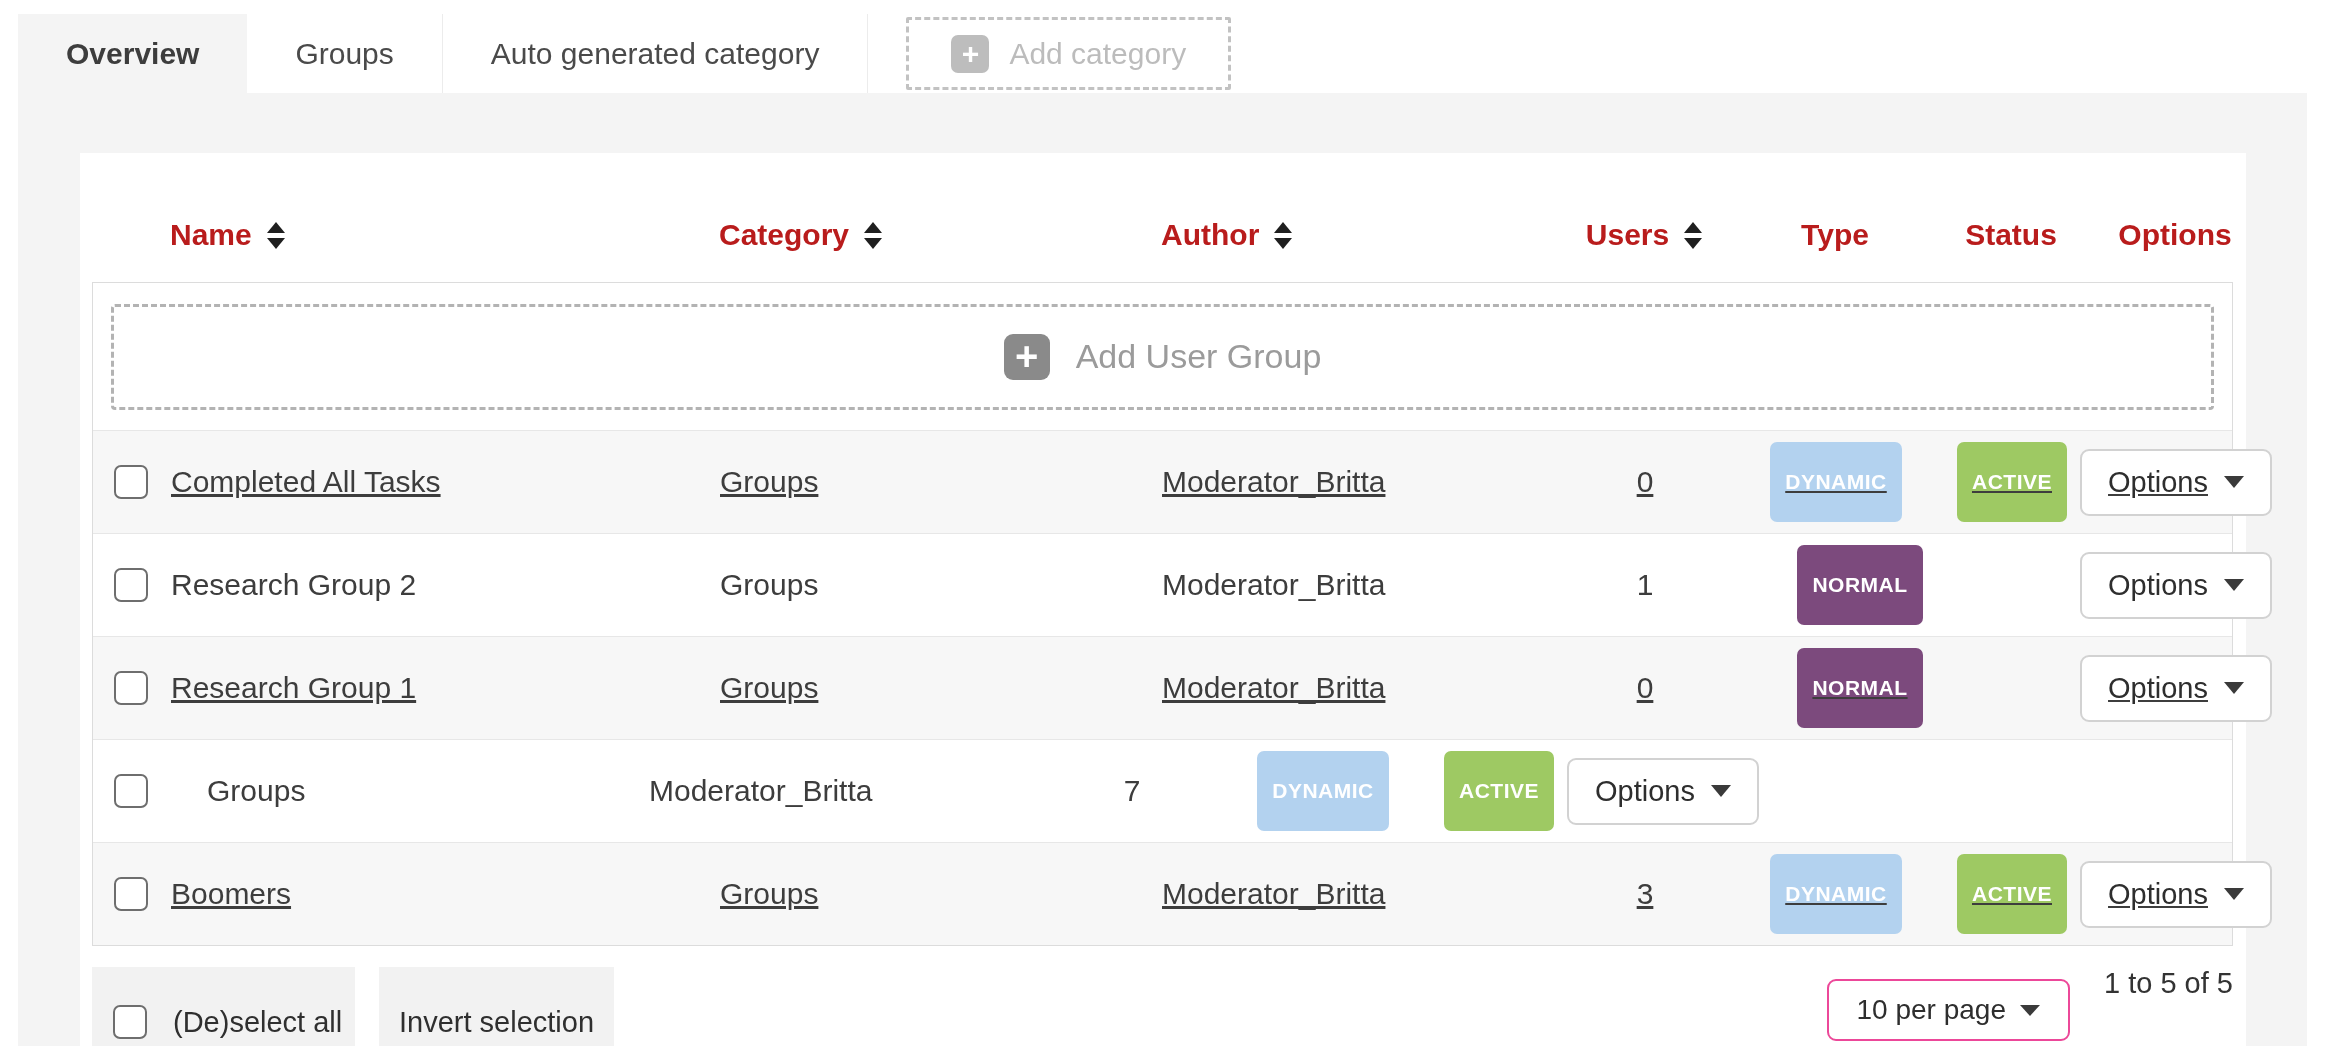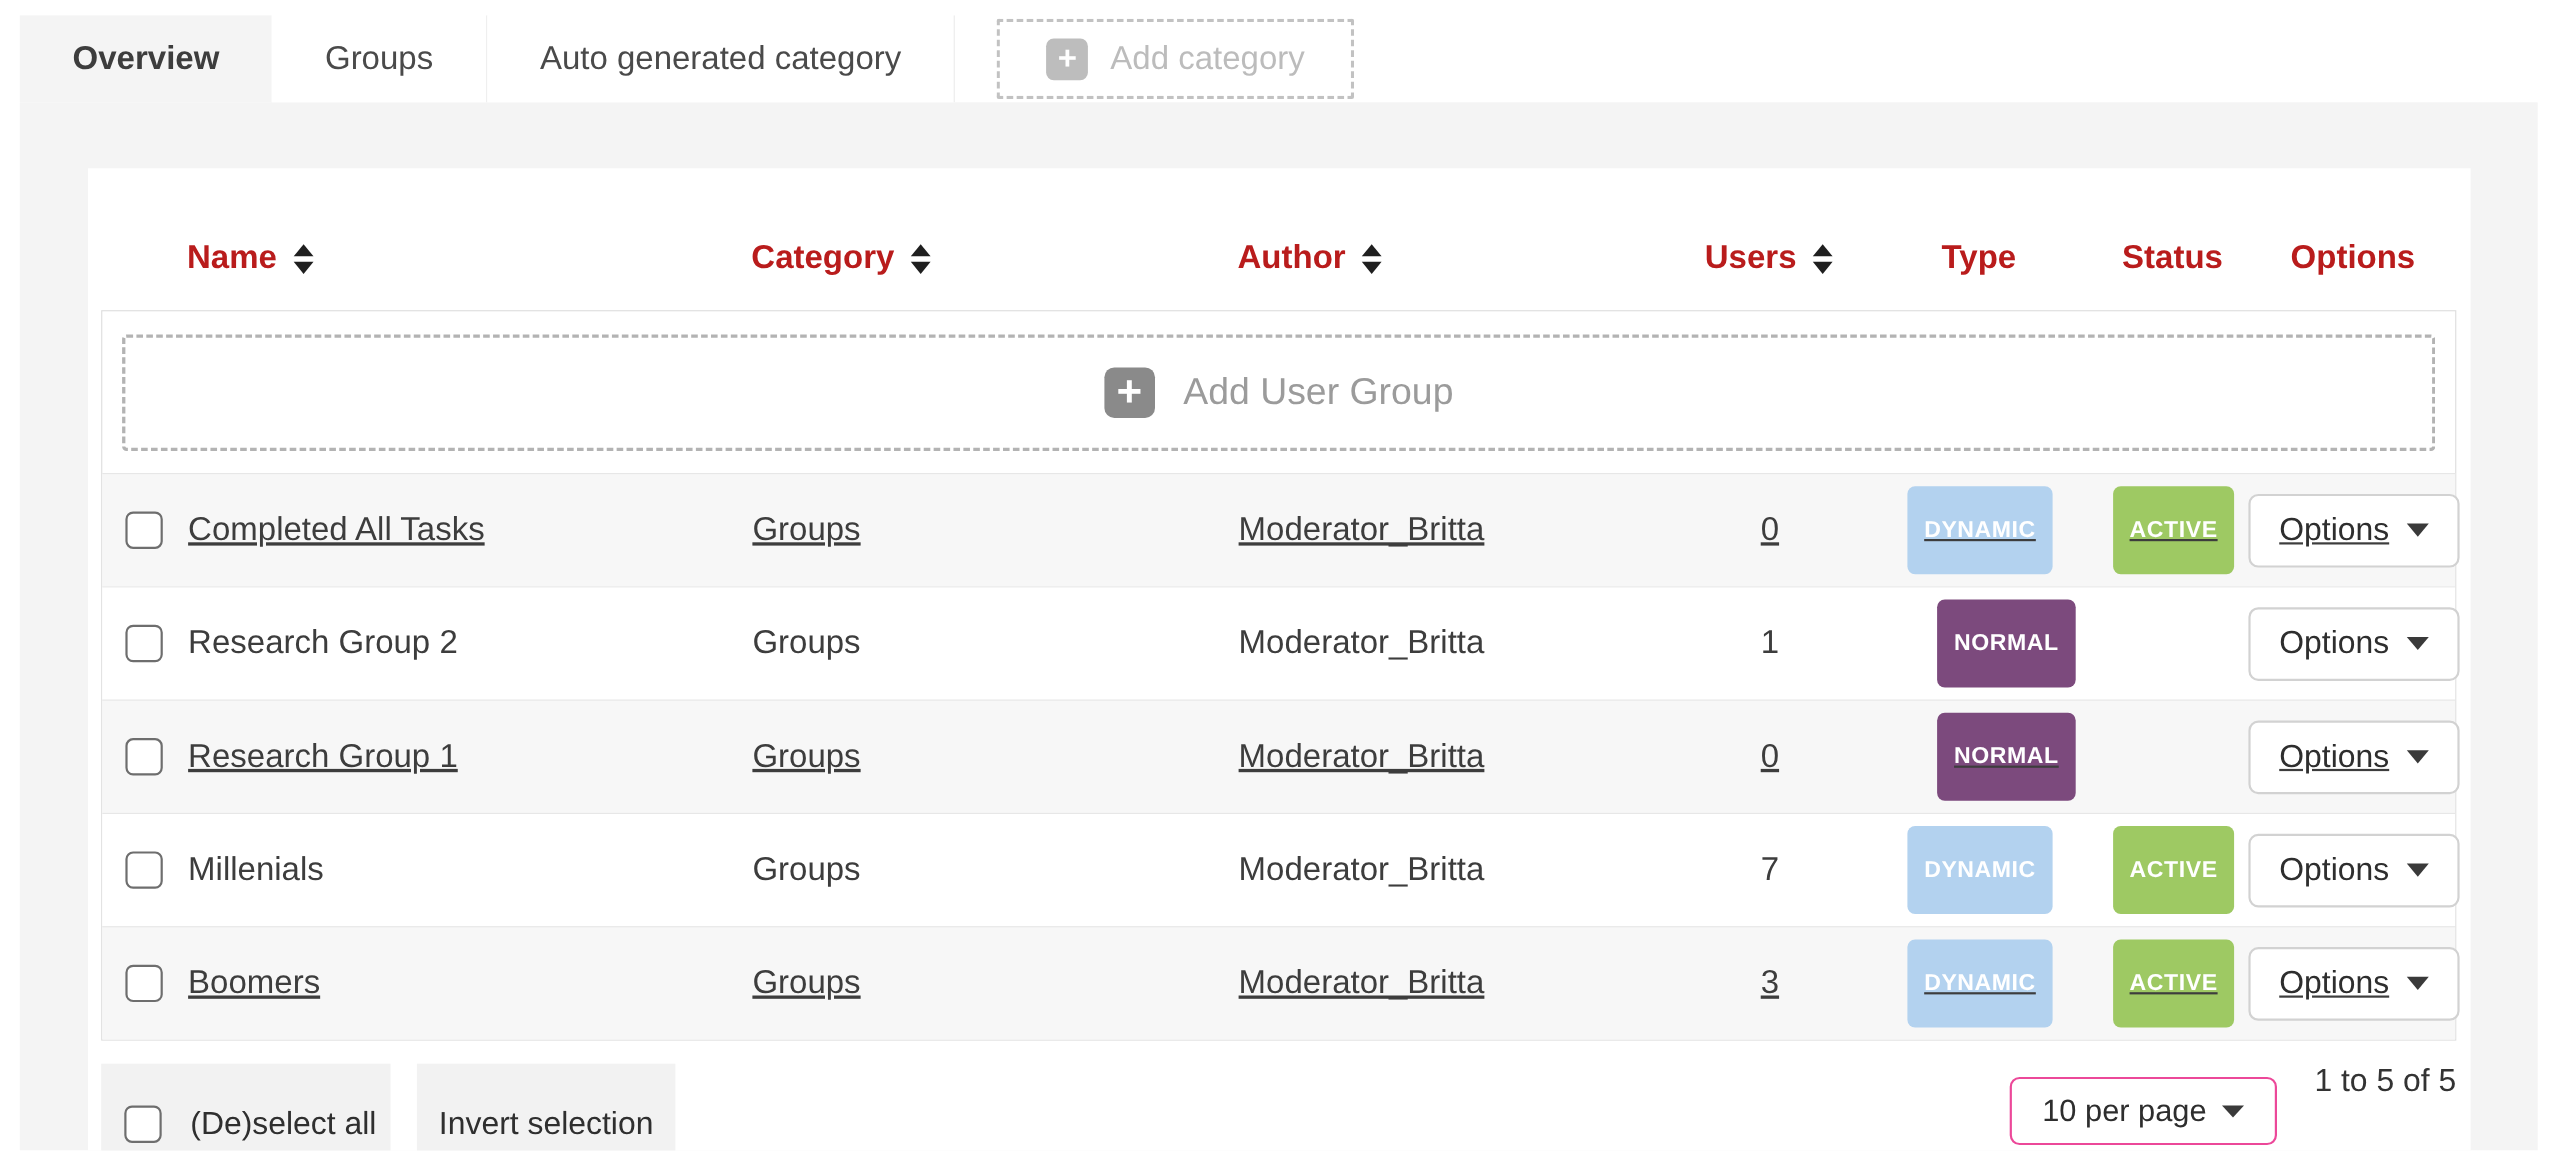--- a/index.html
+++ b/index.html
@@ -60,21 +60,21 @@
 
   
   .thead {
     position:absolute; left:12px; top:0; width:2141px; height:129px;
     display:flex; align-items:flex-end; padding-bottom:30px;
     font-size:30px; font-weight:bold; color:#b91c1c;
   }
   .col { flex:none; display:flex; align-items:center; }
   .c0 { width:78px; }
   .c1 { width:513px; }
-  .c2 { width:442px; }
+  .c2 { width:442px;margin-left:36px; }
   .c3 { width:398px; }
   .c4 { width:170px; justify-content:center; }
   .c5 { width:212px; justify-content:center; }
   .c6 { width:140px; justify-content:center; }
   .c7 { width:188px; justify-content:center; }
 
   .sort-arrows { display:inline-flex; flex-direction:column; gap:5px; margin-left:15px; }
   .sort-arrows .up {
     width:0; height:0;
     border-left:9px solid transparent; border-right:9px solid transparent;
@@ -334,23 +334,20 @@
           <span>Options</span>
           <span class="caret"></span>
         </div>
       </div>
     </div>
 
     <div class="trow">
       <div class="col c0">
           <span class="checkbox"></span>
         </div>
-      <div class="col c1">
-          <span>Millenials</span>
-        </div>
       <div class="col c2">
           <span>Groups</span>
         </div>
       <div class="col c3">
           <span>Moderator_Britta</span>
         </div>
       <div class="col c4">
           <span>7</span>
         </div>
       <div class="col c5">

